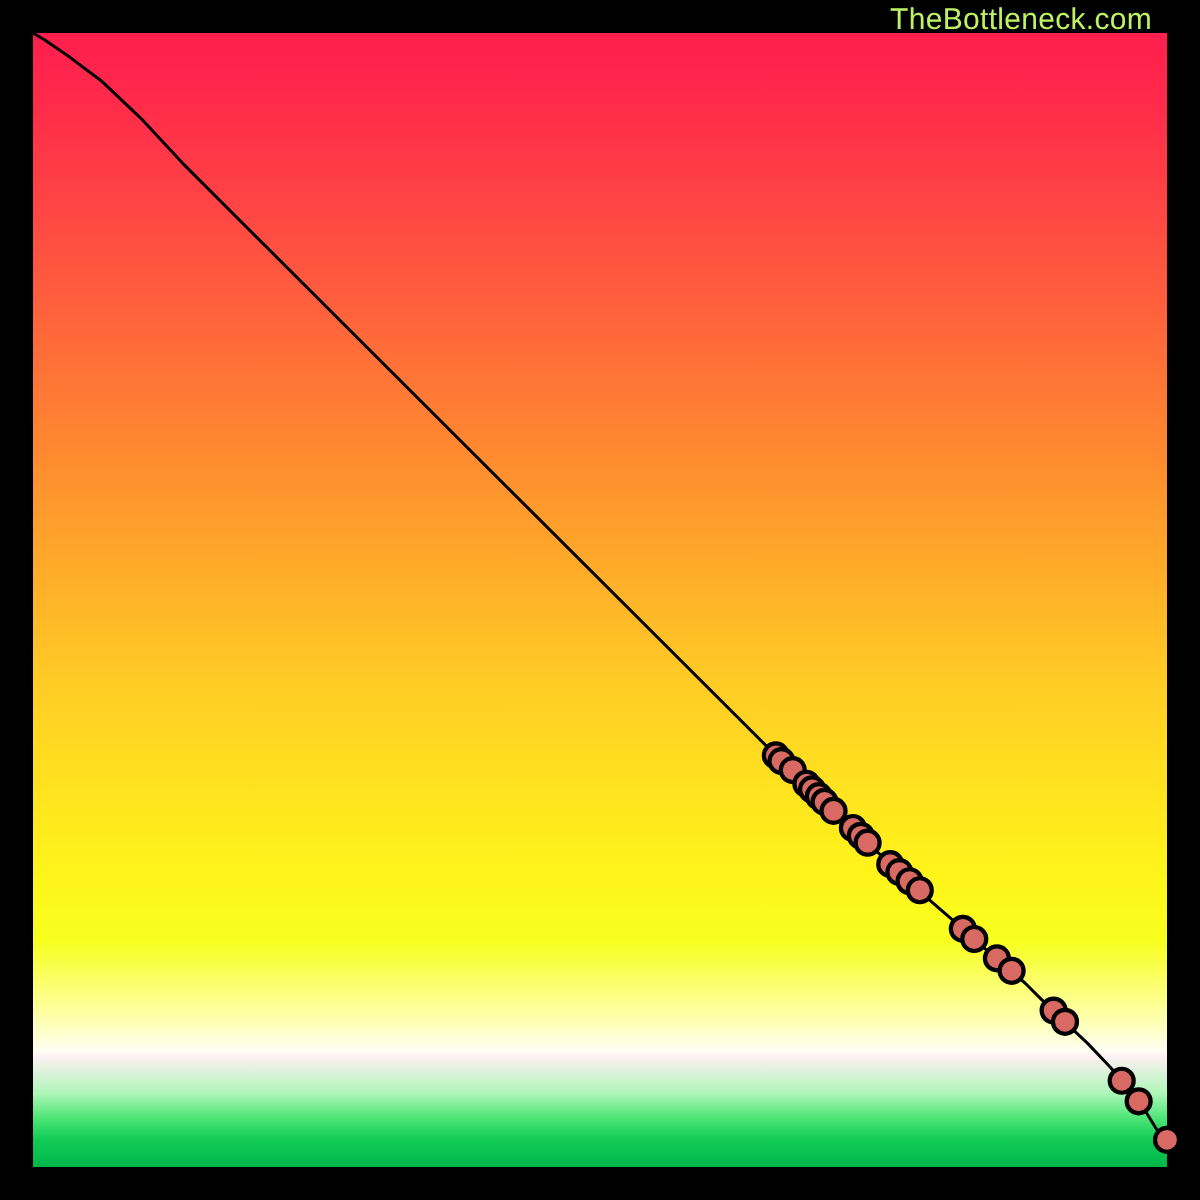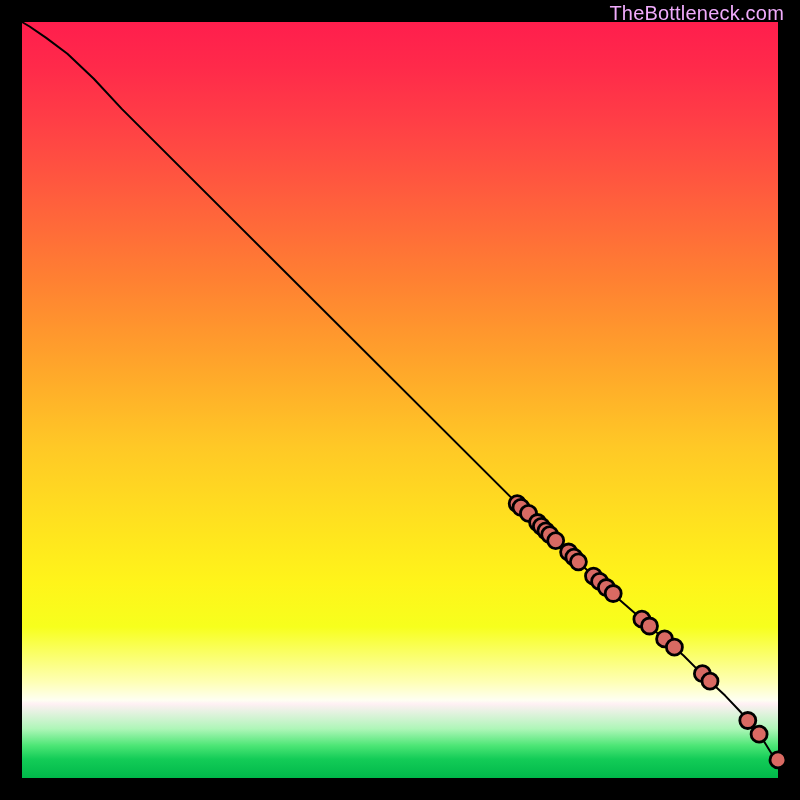--- a/index.html
+++ b/index.html
@@ -41,24 +41,24 @@
       #fff0f4 90.2%,
       #aef6b8 93.5%,
       #4de676 95.7%,
       #13cc57 97.5%,
       #00b84a 100%
     );
   }
   .watermark {
     position: absolute;
     top: 2px;
-    right: 16px;
+    right: 32px;
     font-family: Arial, Helvetica, sans-serif;
     font-size: 20px;
-    color: #f0abfc;
+    color: #bef264;
     letter-spacing: 0.2px;
     user-select: none;
   }
   svg.curve {
     position: absolute;
     left: 0;
     top: 0;
     width: 756px;
     height: 756px;
     overflow: visible;

